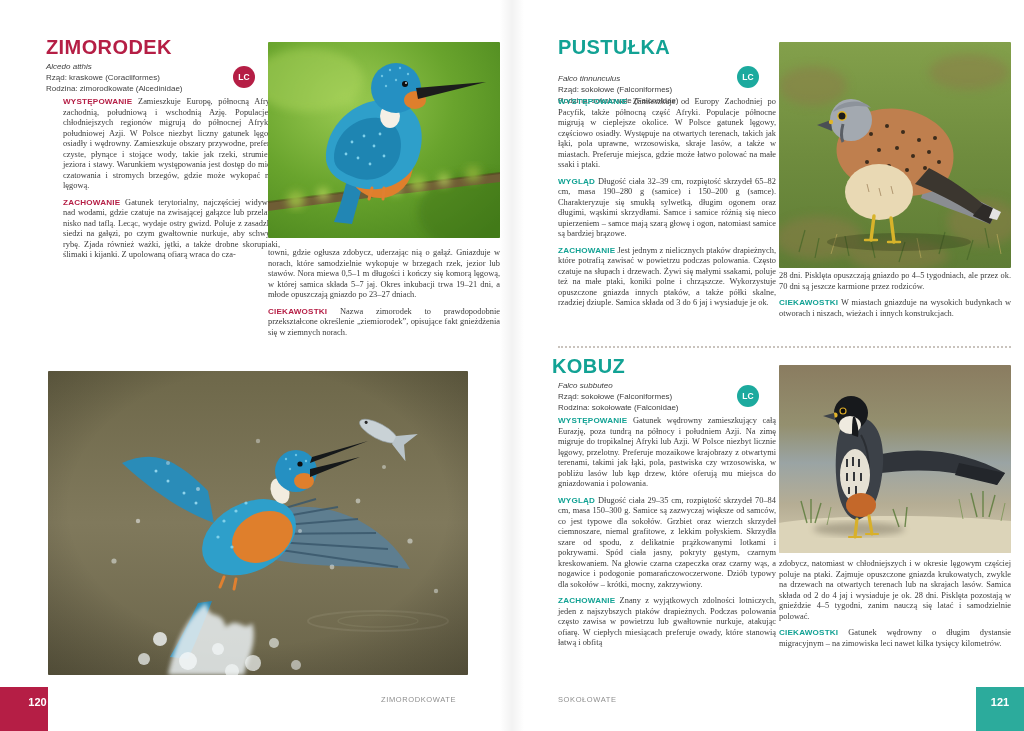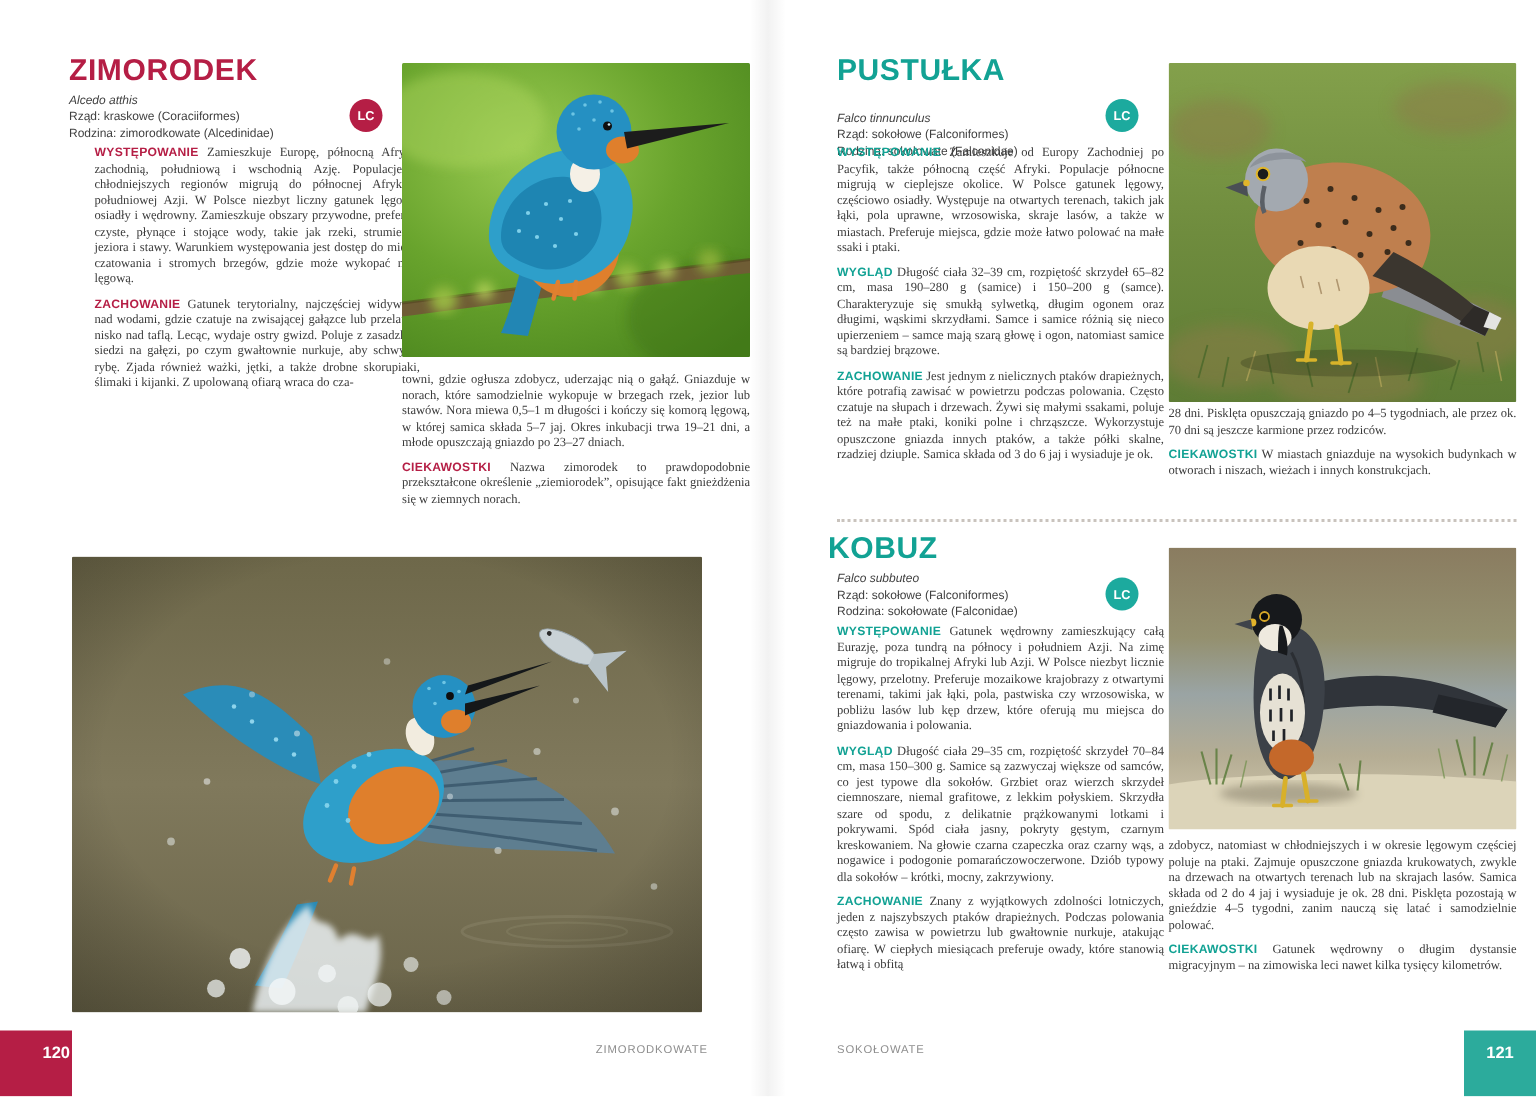--- a/index.html
+++ b/index.html
@@ -210,21 +210,21 @@
             <circle cx="284" cy="196" r="2.4" opacity=".5"></circle>
           <circle cx="252" cy="160" r="2" opacity=".45"></circle>
             <circle cx="120" cy="92" r="2" opacity=".4"></circle>
             <circle cx="210" cy="70" r="2.2" opacity=".4"></circle>
         </g>
       </g>
     </svg>
   </div>
 
   <div class="abs pagebox redbg" style="left:0;top:687px;padding-left:27px;">120</div>
-  <div class="abs runfoot" style="left:272px;top:695px;width:200px;text-align:right;">ZIMORODKOWATE</div>
+  <div class="abs runfoot" style="left:256px;top:695px;width:200px;text-align:right;">ZIMORODKOWATE</div>
 
   <div class="abs" id="gutter"></div>
 
   <div class="abs sp-title teal" style="left:558px;top:37px;">PUSTUŁKA</div>
 
   <div class="abs tax" style="left:558px;top:61px;width:180px;margin-top:12px;">
     <div class="latin">Falco tinnunculus</div>
     <div>Rząd: sokołowe (Falconiformes)</div>
     <div>Rodzina: sokołowate (Falconidae)</div>
   </div>

